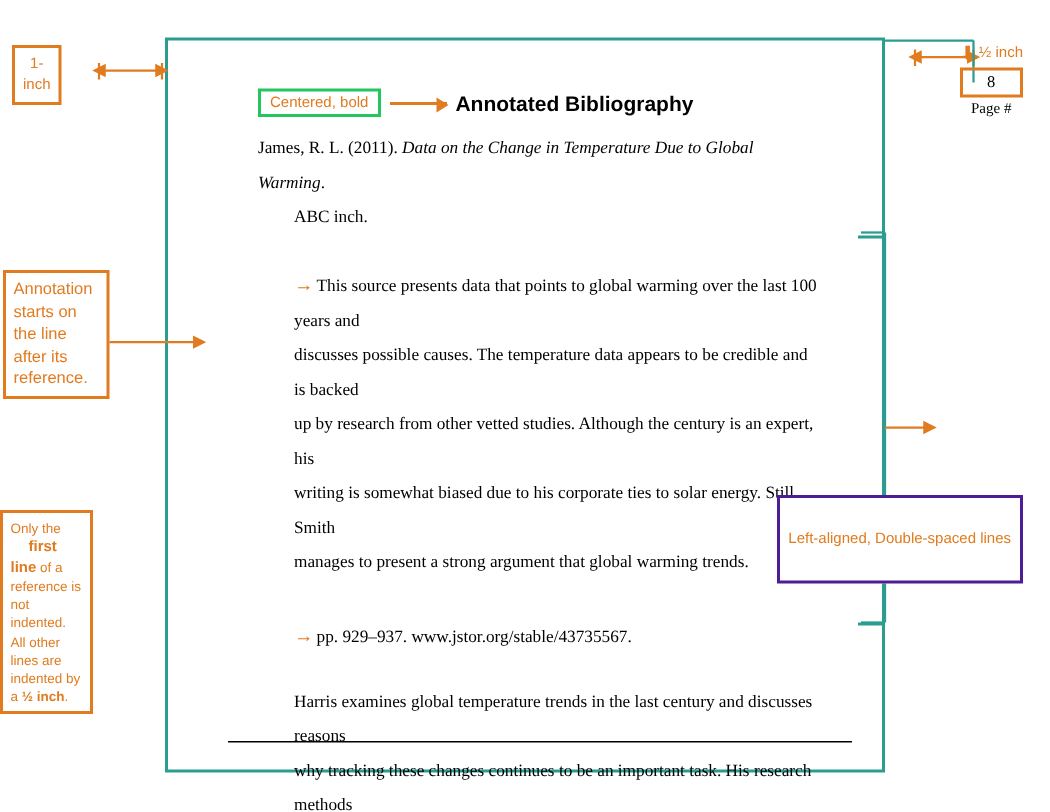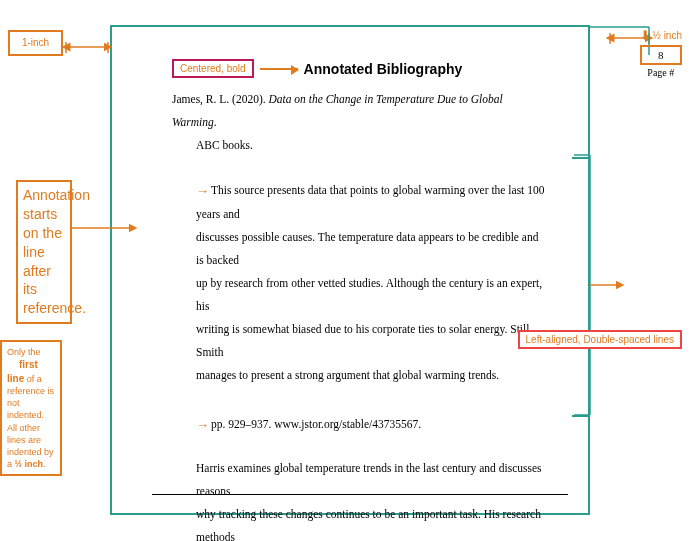--- a/index.html
+++ b/index.html
@@ -42,49 +42,49 @@
       font-family: Arial, sans-serif;
       font-size: 10px;
       padding: 4px 5px;
       background: #fff;
       line-height: 1.4;
     }
 
     .label-top-left {
       left: 8px;
       top: 30px;
-      width: 55px;
+      width: 33px;
       text-align: center;
     }
 
     .label-annotation {
-      left: 16px;
+      left: 2px;
       top: 180px;
-      width: 56px;
-      font-size: 14px;
+      width: 71px;
+      font-size: 11px;
       line-height: 1.35;
     }
 
     .label-indent {
       left: 0px;
       top: 340px;
       width: 62px;
       font-size: 9px;
       line-height: 1.35;
     }
 
     .label-right {
       position: absolute;
       right: 18px;
       top: 330px;
-      border: 2px solid #ef4444;
-      color: #e07b20;
-      font-family: Arial, sans-serif;
-      font-size: 10px;
-      padding: 0 6px;
+      border: 2px solid #4c1d95;
+      color: #e07b20;
+      font-family: Arial, sans-serif;
+      font-size: 10px;
+      padding: 20px 6px;
       background: #fff;
       text-align: center;
       line-height: 1.5;
     }
 
     
     .label-top-right {
       position: absolute;
       right: 18px;
       top: 28px;
@@ -105,21 +105,21 @@
       border: 2px solid #e07b20;
       color: #000;
       font-family: 'Times New Roman', serif;
       padding: 2px 8px;
       font-size: 11px;
     }
 
     
     .centered-label {
       display: inline-block;
-      border: 2px solid #be185d;
+      border: 2px solid #22c55e;
       color: #e07b20;
       font-family: Arial, sans-serif;
       font-size: 10px;
       padding: 2px 6px;
       margin-bottom: 0;
     }
 
     
     .doc-title-line {
       display: flex;
@@ -192,23 +192,23 @@
       <span style="display:inline-flex;align-items:center;margin:0 6px;">
         <span style="display:inline-block;width:38px;height:0;border-top:2px solid #e07b20;position:relative;">
           <span style="position:absolute;right:-1px;top:-5px;border-top:5px solid transparent;border-bottom:5px solid transparent;border-left:8px solid #e07b20;"></span>
         </span>
       </span>
       <span class="bib-title">Annotated Bibliography</span>
     </div>
 
     <div class="ref-text">
       <div>
-        <span>James, R. L. (2020). </span><span class="italic">Data on the Change in Temperature Due to Global Warming</span><span>.</span>
+        <span>James, R. L. (2011). </span><span class="italic">Data on the Change in Temperature Due to Global Warming</span><span>.</span>
       </div>
-      <div style="padding-left:24px;">ABC books.</div>
+      <div style="padding-left:24px;">ABC inch.</div>
     </div>
 
     <div class="annotation-text">
       <div><span class="inline-arrow">→</span>This source presents data that points to global warming over the last 100 years and</div>
       <div>discusses possible causes. The temperature data appears to be credible and is backed</div>
       <div>up by research from other vetted studies. Although the century is an expert, his</div>
       <div>writing is somewhat biased due to his corporate ties to solar energy. Still, Smith</div>
       <div>manages to present a strong argument that global warming trends.</div>
     </div>
 

